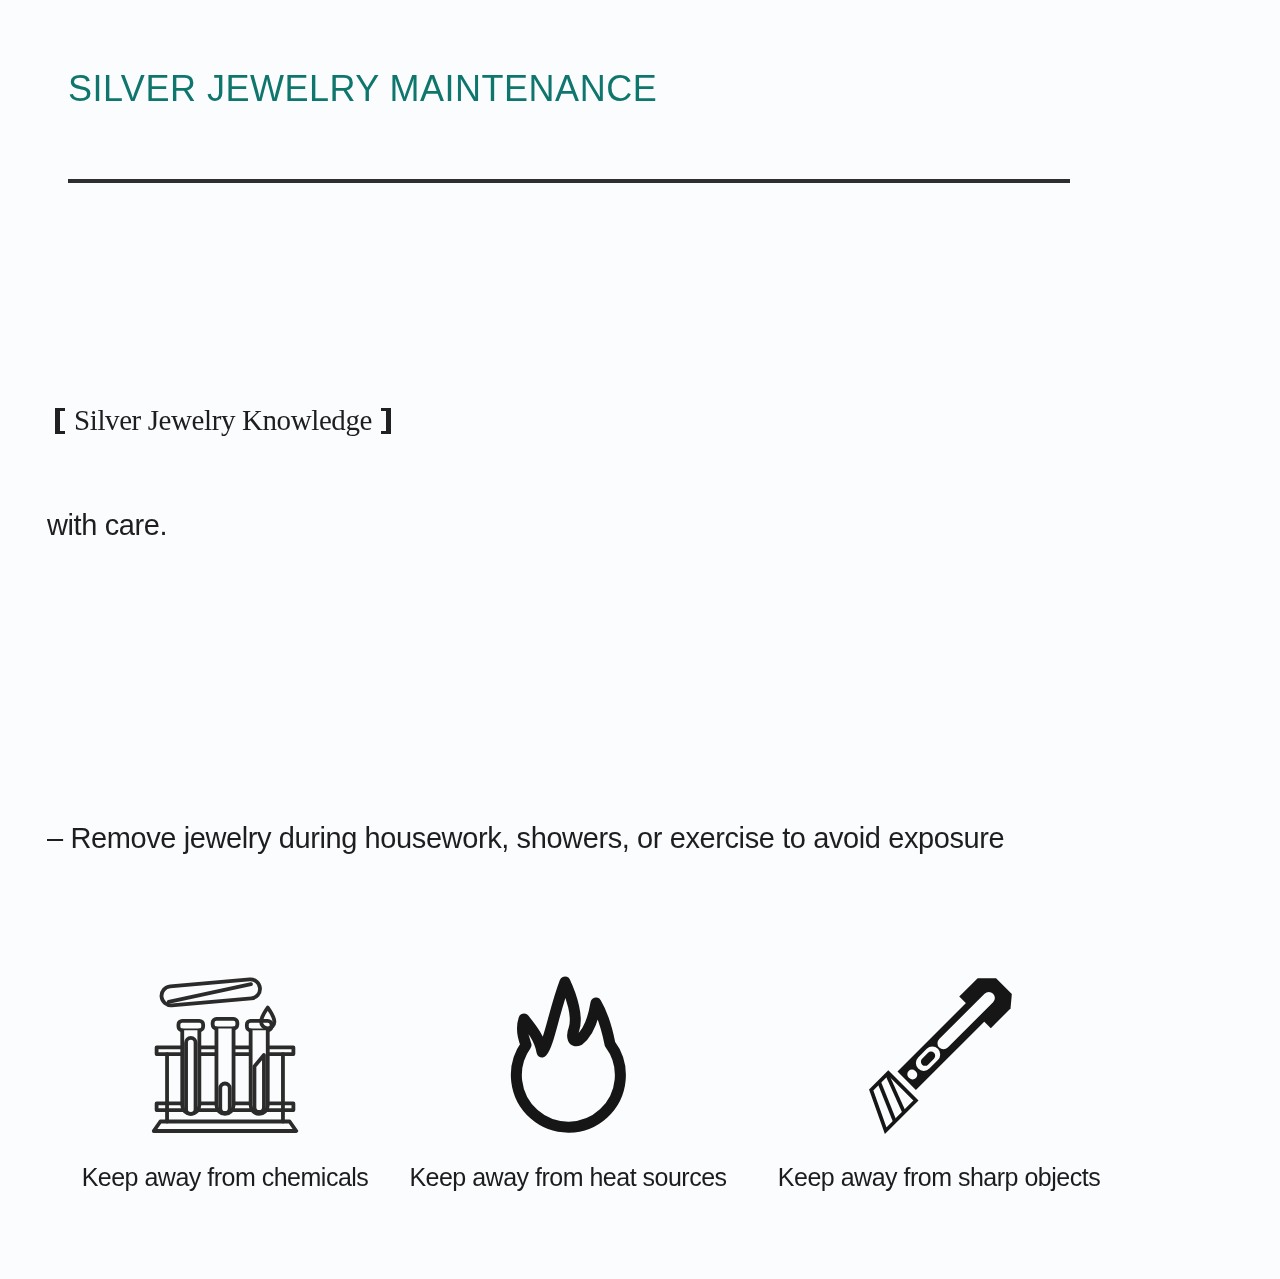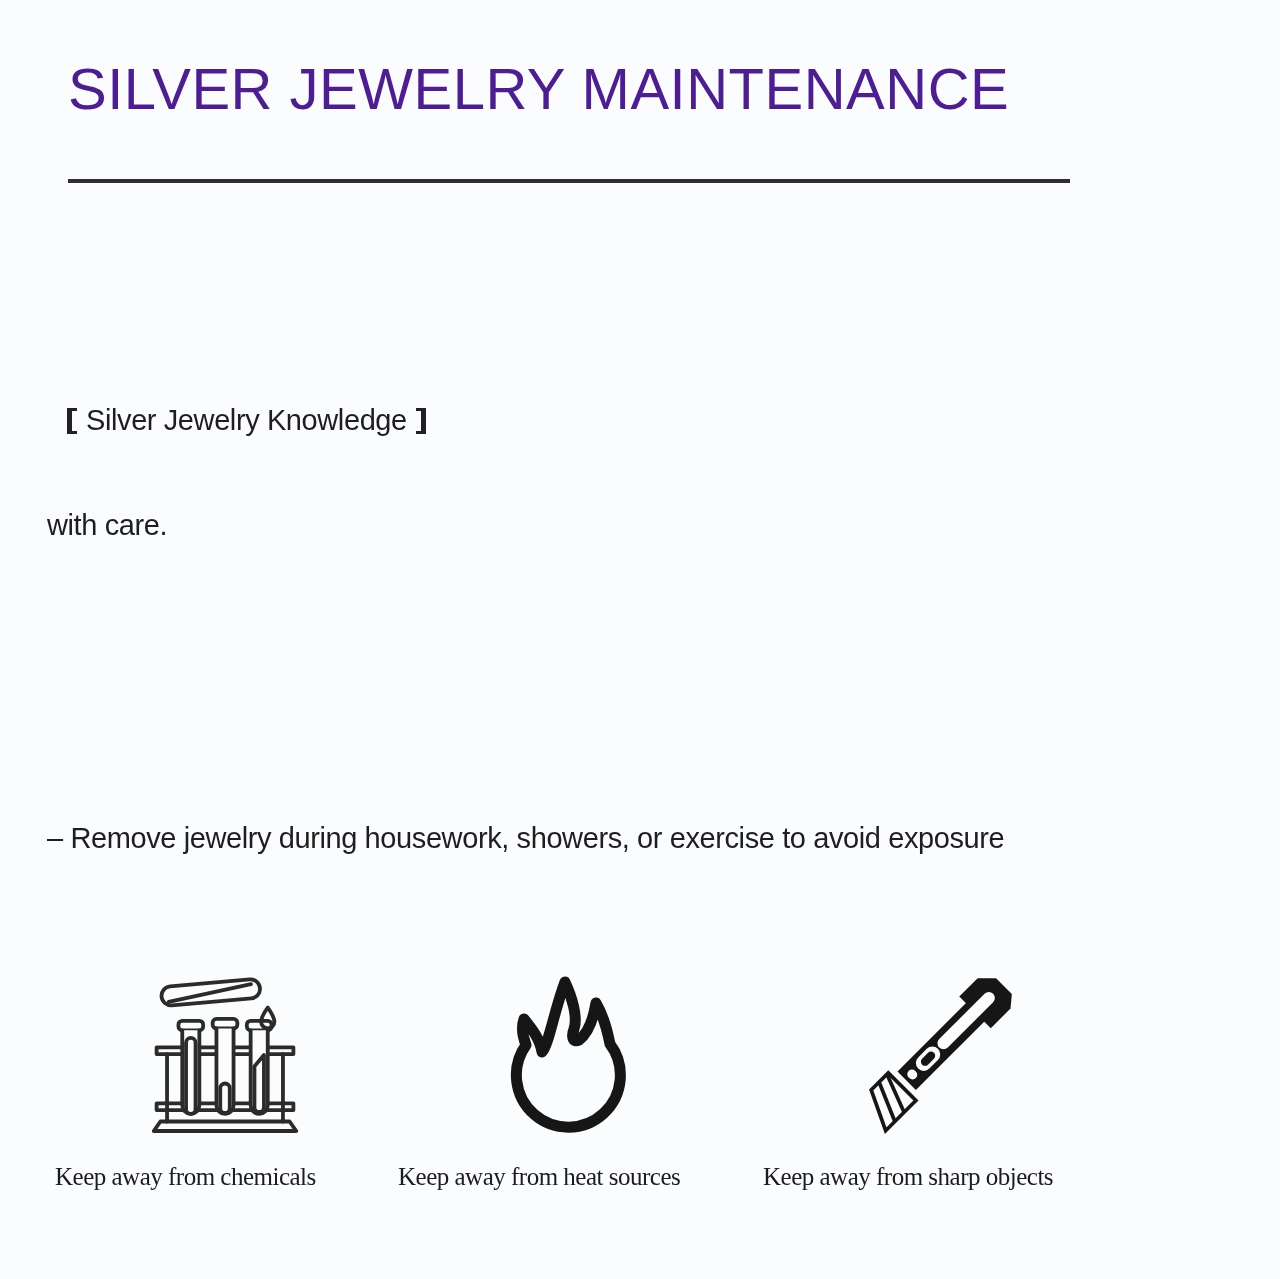--- a/index.html
+++ b/index.html
@@ -5,42 +5,42 @@
   html,body{margin:0;padding:0;}
   body{
     width:1280px;height:1279px;
     background:#fbfcfd;
     color:#1e1e20;
     font-family:"Liberation Sans", sans-serif;
     position:relative;
     overflow:hidden;
   }
   .title{
-    position:absolute;left:68px;top:55px;margin:0;
-    font-size:58px;font-weight:400;letter-spacing:0.5px;
-    color:#4c1d95;white-space:pre;
+    position:absolute;left:68px;top:68px;margin:0;
+    font-size:36px;font-weight:400;letter-spacing:0.5px;
+    color:#0f766e;white-space:pre;
   }
   .divider{
     position:absolute;left:68px;top:179px;
     width:1002px;height:4px;background:#2e2e30;
   }
   .content{
     position:absolute;left:47px;top:228px;
     font-size:29px;line-height:35px;letter-spacing:-0.4px;
     white-space:pre;
   }
   section{margin:0 0 33px 0;padding:0;}
-  .heading{margin-left:20px;}
+  .heading{margin-left:8px;font-family:Liberation Serif, serif;}
   .lbr,.rbr{
     display:inline-block;width:10px;height:26px;
     vertical-align:-4px;box-sizing:border-box;
   }
   .lbr{border-left:5px solid #212123;border-top:3px solid #212123;border-bottom:3px solid #212123;margin-right:9px;}
   .rbr{border-right:5px solid #212123;border-top:3px solid #212123;border-bottom:3px solid #212123;margin-left:9px;}
-  .warn-col{position:absolute;top:962px;font-family:Liberation Serif, serif;}
+  .warn-col{position:absolute;top:962px;text-align:center;}
   .warn-1{left:55px;width:340px;}
   .warn-2{left:398px;width:340px;}
   .warn-3{left:763px;width:352px;}
   .warn-icon{height:185px;display:flex;align-items:center;justify-content:center;}
   .warn-label{
     margin-top:16px;font-size:25px;letter-spacing:-0.5px;color:#1c1c1e;
   }
 </style>
 </head>
 <body>

